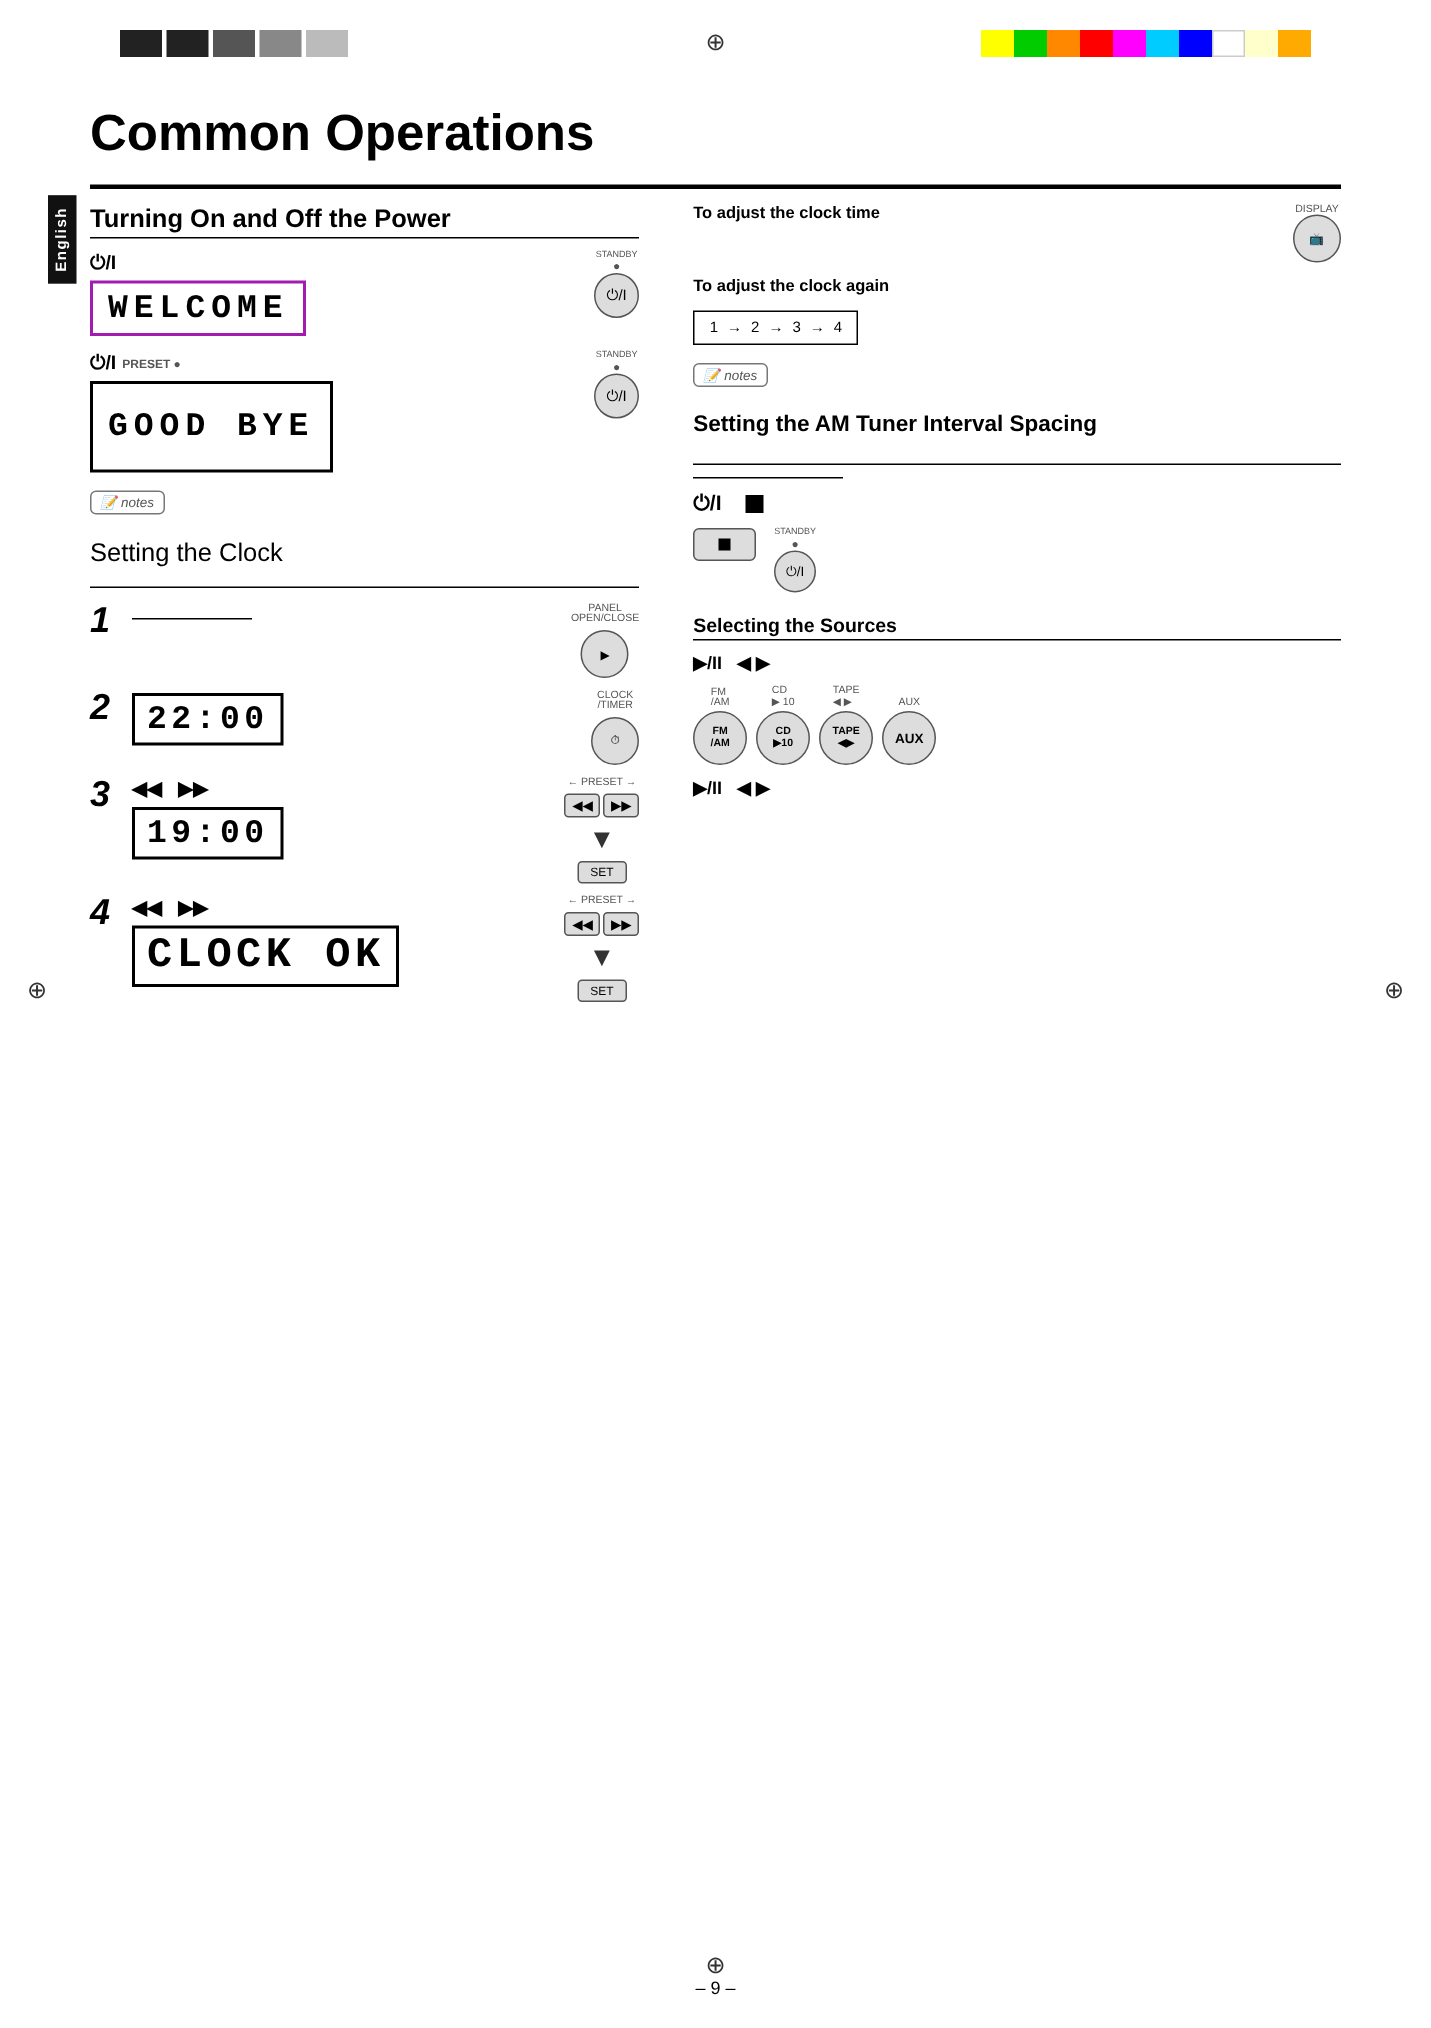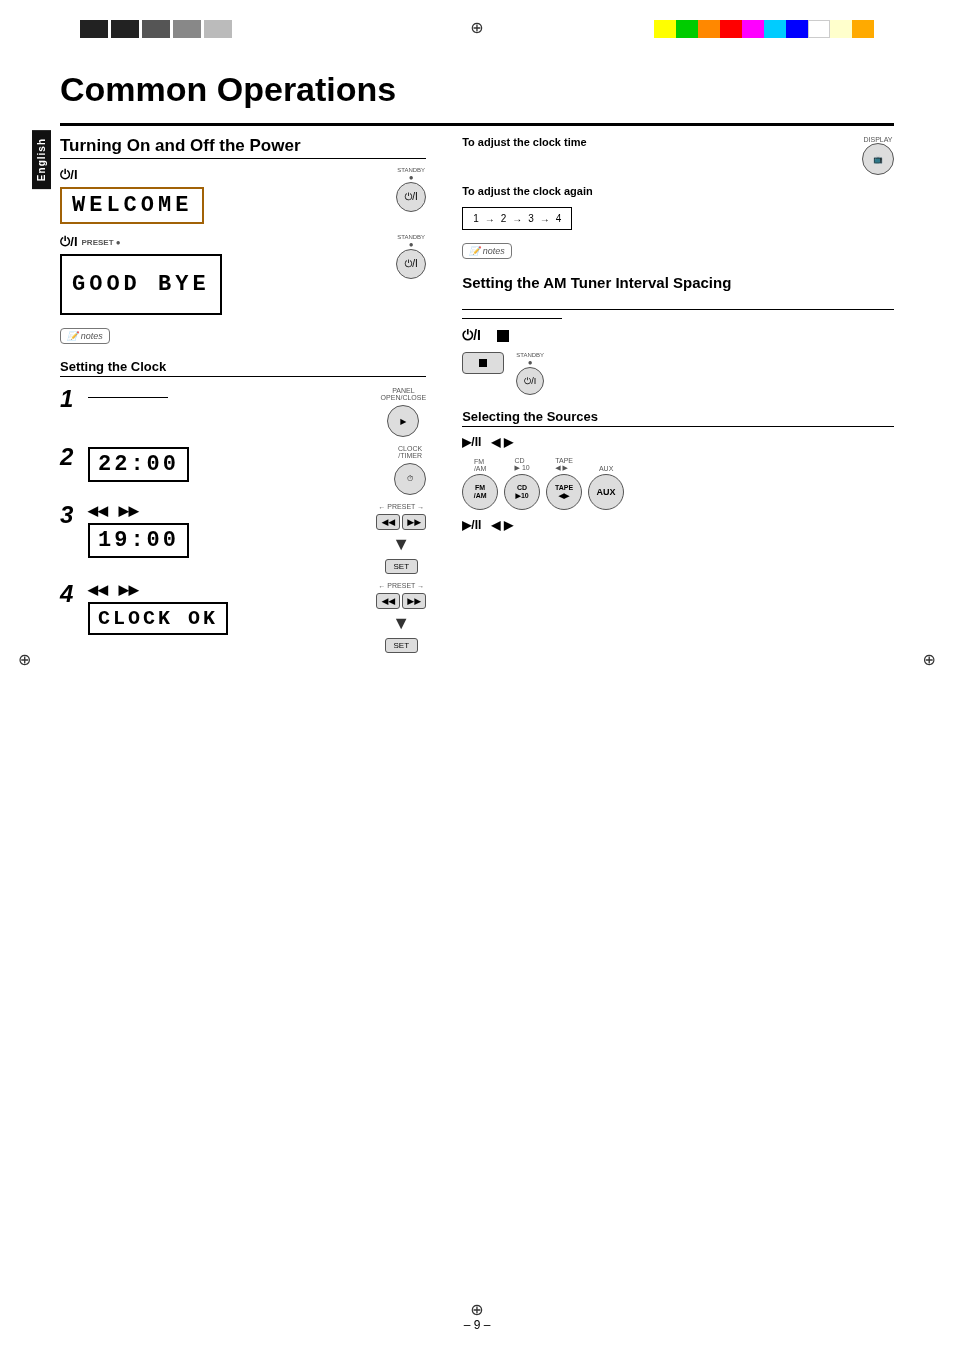--- a/index.html
+++ b/index.html
@@ -211,21 +211,21 @@
 
       <div>
         <div class="section-title">Turning On and Off the Power</div>
 
         
         <div style="display:flex;align-items:flex-start;gap:10px;margin-bottom:8px;">
           <div style="flex:1;">
             <div style="font-size:12px;font-weight:bold;margin-bottom:2px;display:flex;align-items:center;gap:4px;">
               <span style="font-size:13px;">⏻/I</span>
             </div>
-            <div class="display-box" style="font-size:22px;letter-spacing:4px;border:2px solid #a16207;padding:4px 10px;font-family:'Courier New',monospace;font-weight:bold;display:inline-block;background:#fff;margin:2px 0;">WELCOME</div>
+            <div class="display-box" style="font-size:22px;letter-spacing:4px;border:2px solid #a21caf;padding:4px 10px;font-family:'Courier New',monospace;font-weight:bold;display:inline-block;background:#fff;margin:2px 0;">WELCOME</div>
           </div>
           <div style="display:flex;flex-direction:column;align-items:center;">
             <div style="font-size:6px;color:#555;text-align:center;">STANDBY</div>
             <div style="font-size:8px;color:#555;">●</div>
             <div class="btn-circle-sm" style="font-size:10px;border:1.5px solid #555;border-radius:50%;width:30px;height:30px;display:inline-flex;align-items:center;justify-content:center;background:#ddd;">⏻/I</div>
           </div>
         </div>
 
         
         <div style="display:flex;align-items:flex-start;gap:10px;margin-bottom:8px;">
@@ -243,21 +243,21 @@
           </div>
         </div>
 
         
         <div style="margin:8px 0;">
           <span style="border:1.5px solid #777;border-radius:4px;padding:2px 6px;font-size:9px;font-style:italic;color:#555;">📝 notes</span>
         </div>
       </div>
 
       <div style="margin-top:16px;">
-        <div class="section-title" style="font-size:13px;font-weight:bold;border-bottom:1.5px solid #000;padding-bottom:2px;display:block;margin-bottom:10px;">Setting the Clock</div>
+        <div class="section-title" style="font-size:17px;font-weight:normal;border-bottom:1.5px solid #000;padding-bottom:12px;display:block;margin-bottom:10px;">Setting the Clock</div>
 
         <div class="step-block">
           <div class="step-num">1</div>
           <div class="step-content">
             <div style="border-top:1.5px solid #000;width:80px;margin:10px 0;"></div>
           </div>
           <div class="step-right-area">
             <div style="font-size:7px;text-align:center;color:#555;">PANEL<br>OPEN/CLOSE</div>
             <div style="border:1.5px solid #555;border-radius:50%;width:32px;height:32px;display:inline-flex;align-items:center;justify-content:center;font-size:8px;background:#ddd;">▶</div>
           </div>
@@ -288,21 +288,21 @@
             </div>
             <div style="font-size:18px;text-align:center;color:#333;">▼</div>
             <div style="border:1.5px solid #555;border-radius:3px;padding:2px 8px;font-size:8px;background:#ddd;">SET</div>
           </div>
         </div>
 
         <div class="step-block">
           <div class="step-num">4</div>
           <div class="step-content">
             <div style="font-size:13px;font-weight:bold;margin-bottom:3px;">◀◀ &nbsp; ▶▶</div>
-            <div style="border:2px solid #000;padding:3px 8px;display:inline-block;font-family:'Courier New',monospace;font-size:20px;font-weight:bold;letter-spacing:3px;background:#fff;margin:2px 0;">CLOCK OK</div>
+            <div style="border:2px solid #000;padding:3px 8px;display:inline-block;font-family:'Courier New',monospace;font-size:28px;font-weight:bold;letter-spacing:3px;background:#fff;margin:2px 0;">CLOCK OK</div>
           </div>
           <div class="step-right-area">
             <div style="font-size:7px;text-align:center;color:#555;">← PRESET →</div>
             <div style="display:flex;gap:2px;">
               <div style="border:1.5px solid #555;border-radius:3px;padding:2px 4px;font-size:9px;background:#ddd;">◀◀</div>
               <div style="border:1.5px solid #555;border-radius:3px;padding:2px 4px;font-size:9px;background:#ddd;">▶▶</div>
             </div>
             <div style="font-size:18px;text-align:center;color:#333;">▼</div>
             <div style="border:1.5px solid #555;border-radius:3px;padding:2px 8px;font-size:8px;background:#ddd;">SET</div>
           </div>

